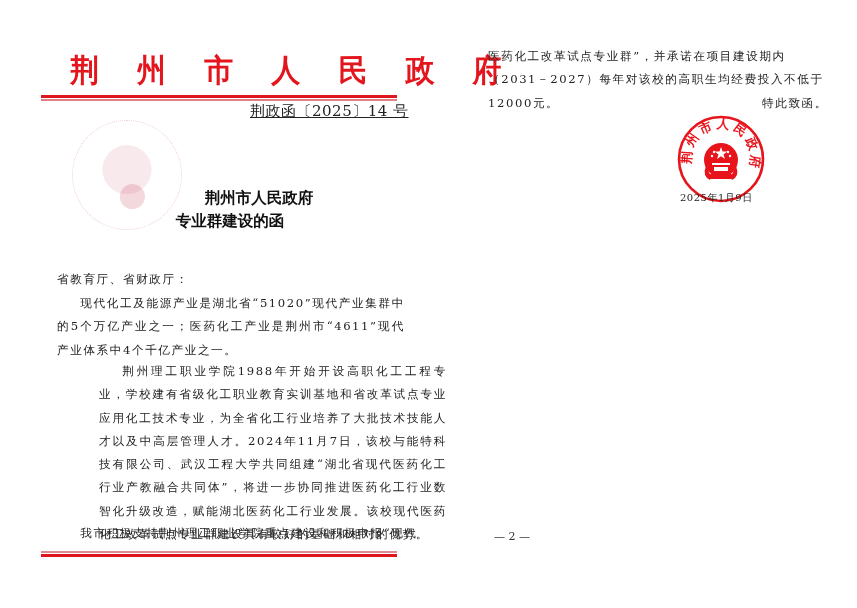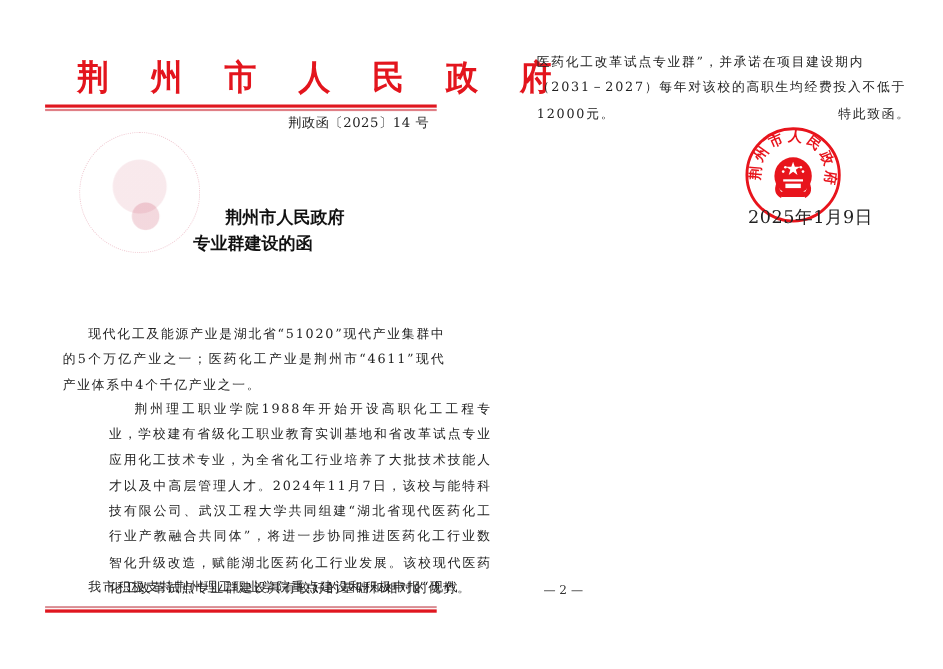--- a/index.html
+++ b/index.html
@@ -29,23 +29,23 @@
       position: absolute; left: 41px; width: 356px;
     }
     .red-rule .thick { height: 3px; background: #e0161f; }
     .red-rule .gap { height: 1px; background: #ffffff; }
     .red-rule .thin { height: 2px; background: #e07f86; }
     .rule-top { top: 95px; }
     .rule-bottom { top: 551px; }
     .rule-bottom .thin { background: #d98c92; }
 
     .doc-number {
-      position: absolute; left: 262px; top: 104px;
-      font-size: 12px; line-height: 14px; color: #222;
-      white-space: nowrap; letter-spacing: 0.5px;
+      position: absolute; left: 250px; top: 104px;
+      font-size: 15px; line-height: 14px; color: #222;
+      white-space: nowrap; letter-spacing: 0.5px; text-decoration: underline;
     }
 
     
     .ghost-stamp {
       position: absolute; left: 72px; top: 120px; width: 110px; height: 110px;
       border-radius: 50%;
       border: 1px dotted rgba(200, 60, 90, 0.25);
       background:
         radial-gradient(circle at 55% 70%, rgba(190,40,70,0.18) 0 12px, transparent 13px),
         radial-gradient(circle at 50% 45%, rgba(190,40,70,0.10) 0 24px, transparent 25px);
@@ -79,21 +79,21 @@
       letter-spacing: 1.6px;
     }
     .right-p1 { top: 45px; }
     .closing { top: 92px; }
 
     .seal {
       position: absolute; left: 676px; top: 114px; width: 90px; height: 90px;
     }
     .date {
       position: absolute; left: 680px; top: 191px;
-      font-size: 16px; line-height: 14px; color: #222; white-space: nowrap;
+      font-size: 10px; line-height: 14px; color: #222; white-space: nowrap;
       letter-spacing: 0.5px;
     }
     .page-number {
       position: absolute; left: 494px; top: 530px;
       font-size: 11px; line-height: 14px; color: #333; white-space: nowrap;
     }
   </style>
 </head>
 <body>
 
@@ -108,20 +108,23 @@
 
   <div class="doc-number">荆政函〔2025〕14 号</div>
 
   <div class="ghost-stamp"></div>
 
   <div class="title-block">
     <div class="line1">荆州市人民政府</div>
     <div>专业群建设的函</div>
   </div>
 
+  <div class="body-text salutation">
+    <p>省教育厅、省财政厅：</p>
+  </div>
 
   <div class="body-text para1">
     <p class="indent">现代化工及能源产业是湖北省“51020”现代产业集群中的5个万亿产业之一；医药化工产业是荆州市“4611”现代产业体系中4个千亿产业之一。</p>
   </div>
 
   <div class="body-text para2">
     <p class="indent">荆州理工职业学院1988年开始开设高职化工工程专业，学校建有省级化工职业教育实训基地和省改革试点专业应用化工技术专业，为全省化工行业培养了大批技术技能人才以及中高层管理人才。2024年11月7日，该校与能特科技有限公司、武汉工程大学共同组建“湖北省现代医药化工行业产教融合共同体”，将进一步协同推进医药化工行业数智化升级改造，赋能湖北医药化工行业发展。该校现代医药化工改革试点专业群建设具有较好的基础和相对的优势。</p>
   </div>
 
   <div class="body-text para3-cont">

